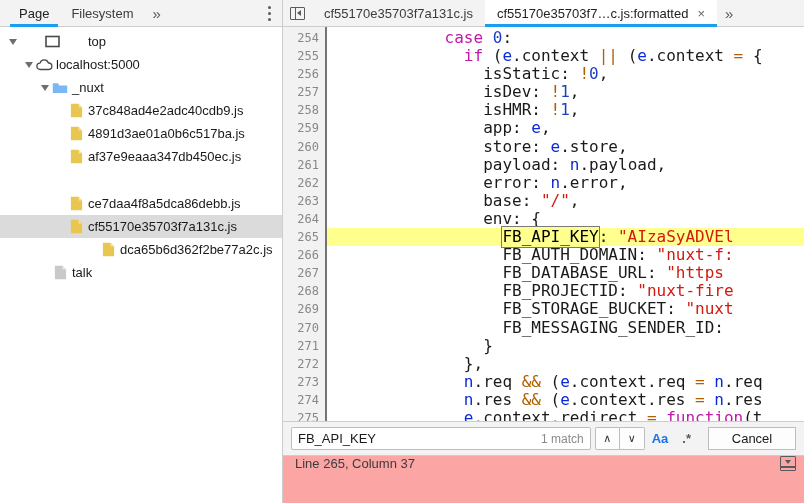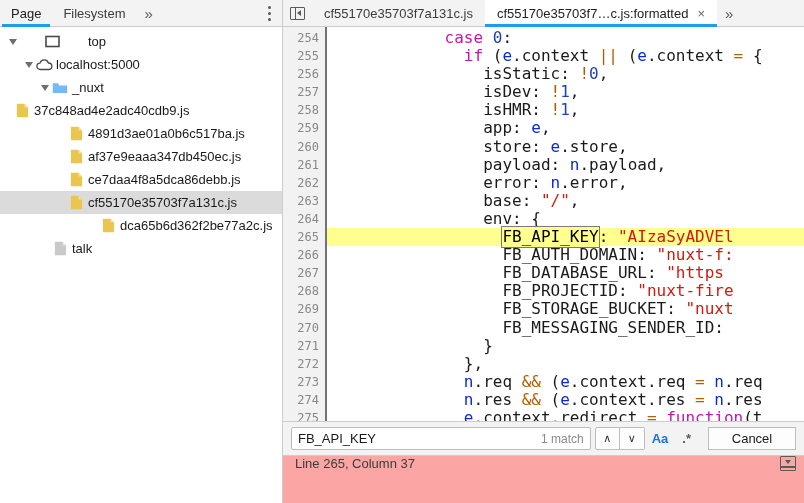--- a/index.html
+++ b/index.html
@@ -39,21 +39,21 @@
   .nav-tab {
     padding: 0 11px;
     display: flex;
     align-items: center;
     font-size: 13px;
     color: #3c3c3c;
     position: relative;
     cursor: default;
     white-space: nowrap;
   }
-  .nav-tab.active { color: #222; }
+  .nav-tab.active { color: #222; margin-left: 8px; }
   .nav-tab.active::after {
     content: "";
     position: absolute;
     left: 2px; right: 2px; bottom: -1px;
     height: 3px;
     background: #1a9ff0;
   }
   .nav-more {
     display: flex; align-items: center;
     padding: 0 8px;
@@ -415,21 +415,21 @@
         <div class="trow" style="padding-left: 38px;">
           <span class="twist open"></span>
           <span class="ticon">
             <svg width="16" height="13" viewBox="0 0 16 13">
               <path d="M0.8 3.1h5.2l1.3 1.5h7.9v7.4H0.8z" fill="#79b8f5"></path>
               <path d="M0.8 2.3h5.2l1.1 1.3H0.8z" fill="#79b8f5"></path>
             </svg>
           </span>
           <span class="tlabel">_nuxt</span>
         </div>
-        <div class="trow" style="">
+        <div class="trow" style="padding-left: 54px;">
           <span class="twist"></span>
           <span class="ticon">
             <svg width="13" height="15" viewBox="0 0 13 15">
               <path d="M0.9 0.8h7.6l3.6 3.6v9.8H0.9z" fill="#e8c64f"></path>
               <path d="M8.5 0.8l3.6 3.6H8.5z" fill="#f3e0a0"></path>
             </svg>
           </span>
           <span class="tlabel">37c848ad4e2adc40cdb9.js</span>
         </div>
         <div class="trow" style="padding-left: 54px;">
@@ -445,21 +445,21 @@
         <div class="trow" style="padding-left: 54px;">
           <span class="twist"></span>
           <span class="ticon">
             <svg width="13" height="15" viewBox="0 0 13 15">
               <path d="M0.9 0.8h7.6l3.6 3.6v9.8H0.9z" fill="#e8c64f"></path>
               <path d="M8.5 0.8l3.6 3.6H8.5z" fill="#f3e0a0"></path>
             </svg>
           </span>
           <span class="tlabel">af37e9eaaa347db450ec.js</span>
         </div>
-        <div class="trow" style="padding-left: 54px;">
+        <div class="trow" style="padding-left: 54px; margin-top: 24px;">
           <span class="twist"></span>
           <span class="ticon">
             <svg width="13" height="15" viewBox="0 0 13 15">
               <path d="M0.9 0.8h7.6l3.6 3.6v9.8H0.9z" fill="#e8c64f"></path>
               <path d="M8.5 0.8l3.6 3.6H8.5z" fill="#f3e0a0"></path>
             </svg>
           </span>
           <span class="tlabel">ce7daa4f8a5dca86debb.js</span>
         </div>
         <div class="trow selected" style="padding-left: 54px;">

